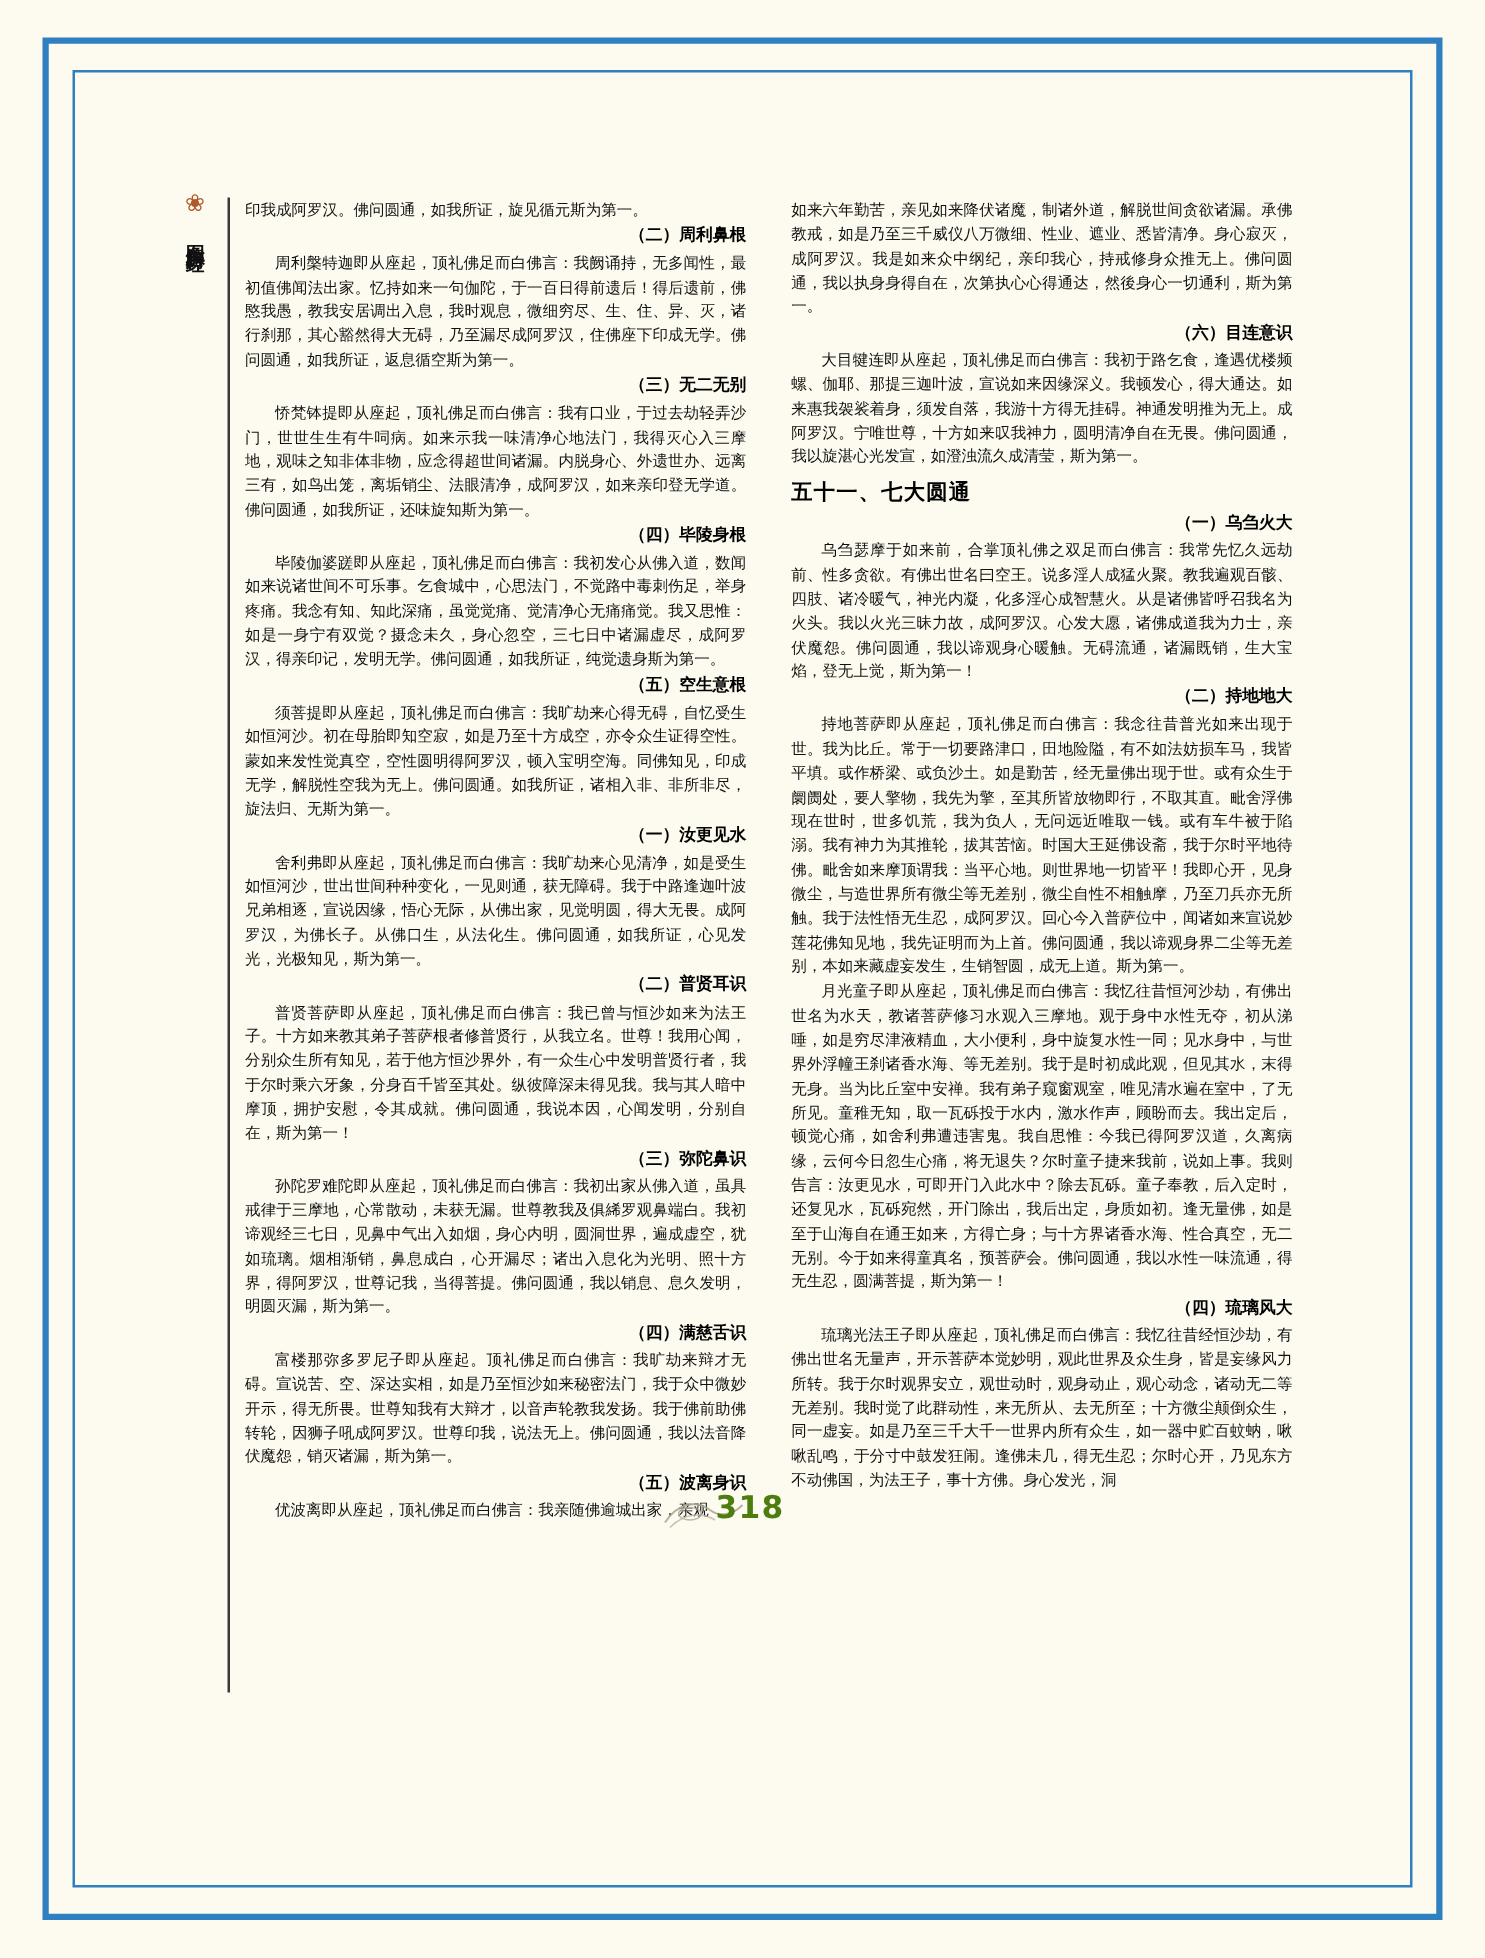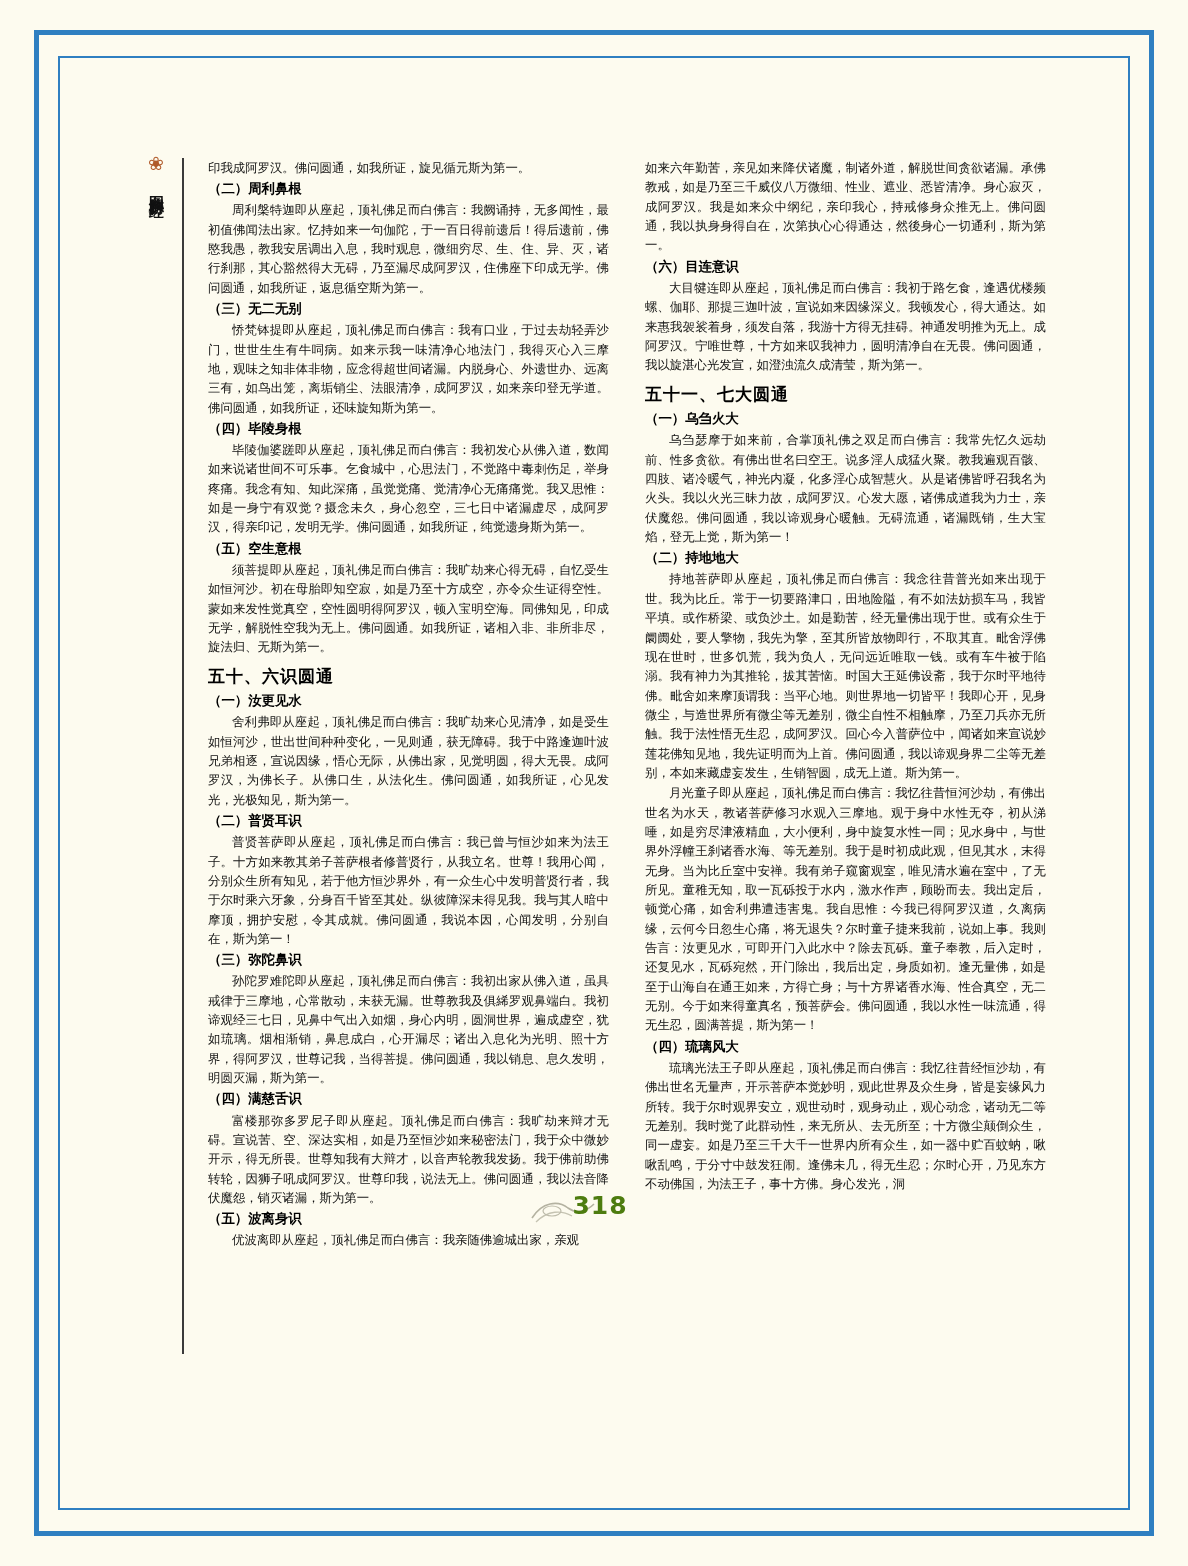--- a/index.html
+++ b/index.html
@@ -68,21 +68,21 @@
     font-weight: bold;
     color: #111;
     letter-spacing: 2px;
     writing-mode: vertical-rl;
     text-orientation: upright;
     display: inline-block;
     line-height: 1.25;
   }
   .columns {
     position: absolute;
-    left: 58px;
+    left: 46px;
     top: 18px;
     width: 838px;
     display: flex;
     gap: 36px;
   }
   .col {
     width: 401px;
   }
   p {
     margin: 0 0 1px 0;
@@ -94,20 +94,21 @@
   }
   p.indent {
     text-indent: 24px;
   }
   h3.sub {
     margin: 2px 0 1px 0;
     font-size: 13.4px;
     font-weight: bold;
     line-height: 1.5;
     color: #000;
+    text-align: right;
   }
   h2.sec {
     margin: 7px 0 3px 0;
     font-size: 17px;
     font-weight: bold;
     letter-spacing: 1px;
     line-height: 1.45;
     color: #000;
   }
   .pagenum-wrap {
@@ -156,21 +157,20 @@
       <div class="col" id="col-left">
           <p class="">印我成阿罗汉。佛问圆通，如我所证，旋见循元斯为第一。</p>
           <h3 class="sub">（二）周利鼻根</h3>
           <p class="indent">周利槃特迦即从座起，顶礼佛足而白佛言：我阙诵持，无多闻性，最初值佛闻法出家。忆持如来一句伽陀，于一百日得前遗后！得后遗前，佛愍我愚，教我安居调出入息，我时观息，微细穷尽、生、住、异、灭，诸行刹那，其心豁然得大无碍，乃至漏尽成阿罗汉，住佛座下印成无学。佛问圆通，如我所证，返息循空斯为第一。</p>
           <h3 class="sub">（三）无二无别</h3>
           <p class="indent">㤭梵钵提即从座起，顶礼佛足而白佛言：我有口业，于过去劫轻弄沙门，世世生生有牛呞病。如来示我一味清净心地法门，我得灭心入三摩地，观味之知非体非物，应念得超世间诸漏。内脱身心、外遗世办、远离三有，如鸟出笼，离垢销尘、法眼清净，成阿罗汉，如来亲印登无学道。佛问圆通，如我所证，还味旋知斯为第一。</p>
           <h3 class="sub">（四）毕陵身根</h3>
           <p class="indent">毕陵伽婆蹉即从座起，顶礼佛足而白佛言：我初发心从佛入道，数闻如来说诸世间不可乐事。乞食城中，心思法门，不觉路中毒刺伤足，举身疼痛。我念有知、知此深痛，虽觉觉痛、觉清净心无痛痛觉。我又思惟：如是一身宁有双觉？摄念未久，身心忽空，三七日中诸漏虚尽，成阿罗汉，得亲印记，发明无学。佛问圆通，如我所证，纯觉遗身斯为第一。</p>
           <h3 class="sub">（五）空生意根</h3>
           <p class="indent">须菩提即从座起，顶礼佛足而白佛言：我旷劫来心得无碍，自忆受生如恒河沙。初在母胎即知空寂，如是乃至十方成空，亦令众生证得空性。蒙如来发性觉真空，空性圆明得阿罗汉，顿入宝明空海。同佛知见，印成无学，解脱性空我为无上。佛问圆通。如我所证，诸相入非、非所非尽，旋法归、无斯为第一。</p>
-          <h2 class="sec">五十、六识圆通</h2>
           <h3 class="sub">（一）汝更见水</h3>
           <p class="indent">舍利弗即从座起，顶礼佛足而白佛言：我旷劫来心见清净，如是受生如恒河沙，世出世间种种变化，一见则通，获无障碍。我于中路逢迦叶波兄弟相逐，宣说因缘，悟心无际，从佛出家，见觉明圆，得大无畏。成阿罗汉，为佛长子。从佛口生，从法化生。佛问圆通，如我所证，心见发光，光极知见，斯为第一。</p>
           <h3 class="sub">（二）普贤耳识</h3>
           <p class="indent">普贤菩萨即从座起，顶礼佛足而白佛言：我已曾与恒沙如来为法王子。十方如来教其弟子菩萨根者修普贤行，从我立名。世尊！我用心闻，分别众生所有知见，若于他方恒沙界外，有一众生心中发明普贤行者，我于尔时乘六牙象，分身百千皆至其处。纵彼障深未得见我。我与其人暗中摩顶，拥护安慰，令其成就。佛问圆通，我说本因，心闻发明，分别自在，斯为第一！</p>
           <h3 class="sub">（三）弥陀鼻识</h3>
           <p class="indent">孙陀罗难陀即从座起，顶礼佛足而白佛言：我初出家从佛入道，虽具戒律于三摩地，心常散动，未获无漏。世尊教我及俱絺罗观鼻端白。我初谛观经三七日，见鼻中气出入如烟，身心内明，圆洞世界，遍成虚空，犹如琉璃。烟相渐销，鼻息成白，心开漏尽；诸出入息化为光明、照十方界，得阿罗汉，世尊记我，当得菩提。佛问圆通，我以销息、息久发明，明圆灭漏，斯为第一。</p>
           <h3 class="sub">（四）满慈舌识</h3>
           <p class="indent">富楼那弥多罗尼子即从座起。顶礼佛足而白佛言：我旷劫来辩才无碍。宣说苦、空、深达实相，如是乃至恒沙如来秘密法门，我于众中微妙开示，得无所畏。世尊知我有大辩才，以音声轮教我发扬。我于佛前助佛转轮，因狮子吼成阿罗汉。世尊印我，说法无上。佛问圆通，我以法音降伏魔怨，销灭诸漏，斯为第一。</p>
           <h3 class="sub">（五）波离身识</h3>
           <p class="indent">优波离即从座起，顶礼佛足而白佛言：我亲随佛逾城出家，亲观</p>

